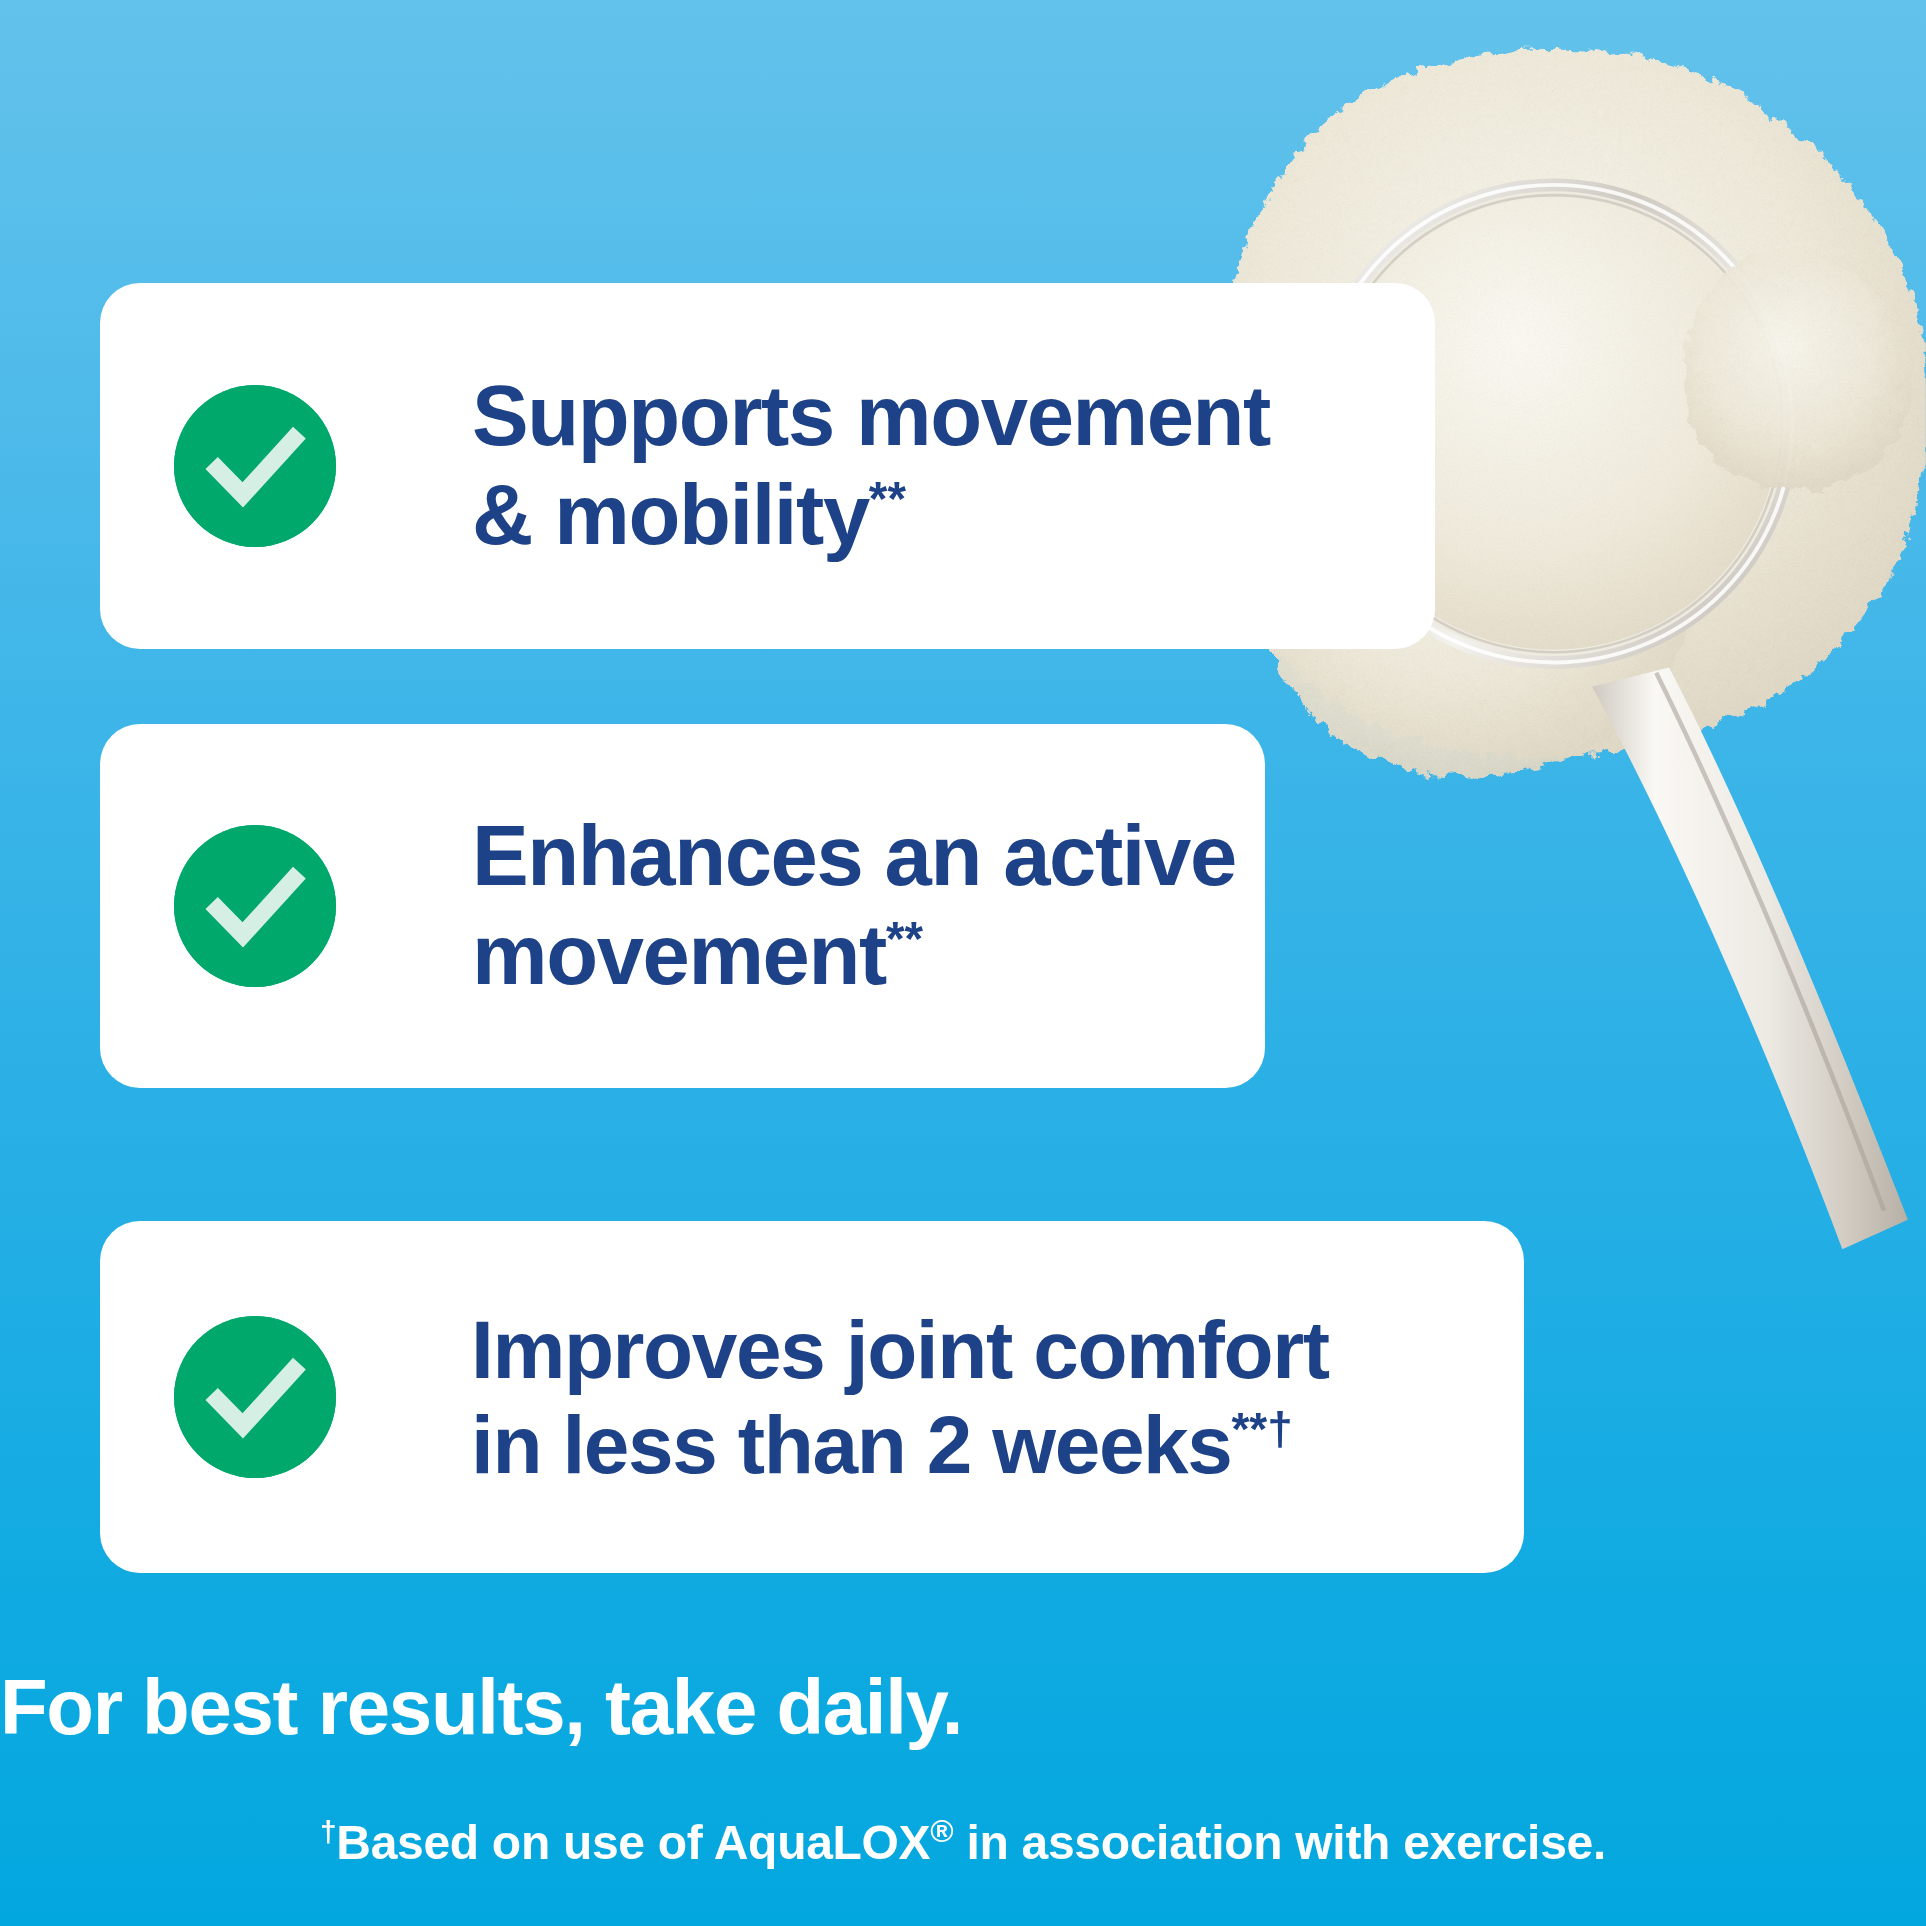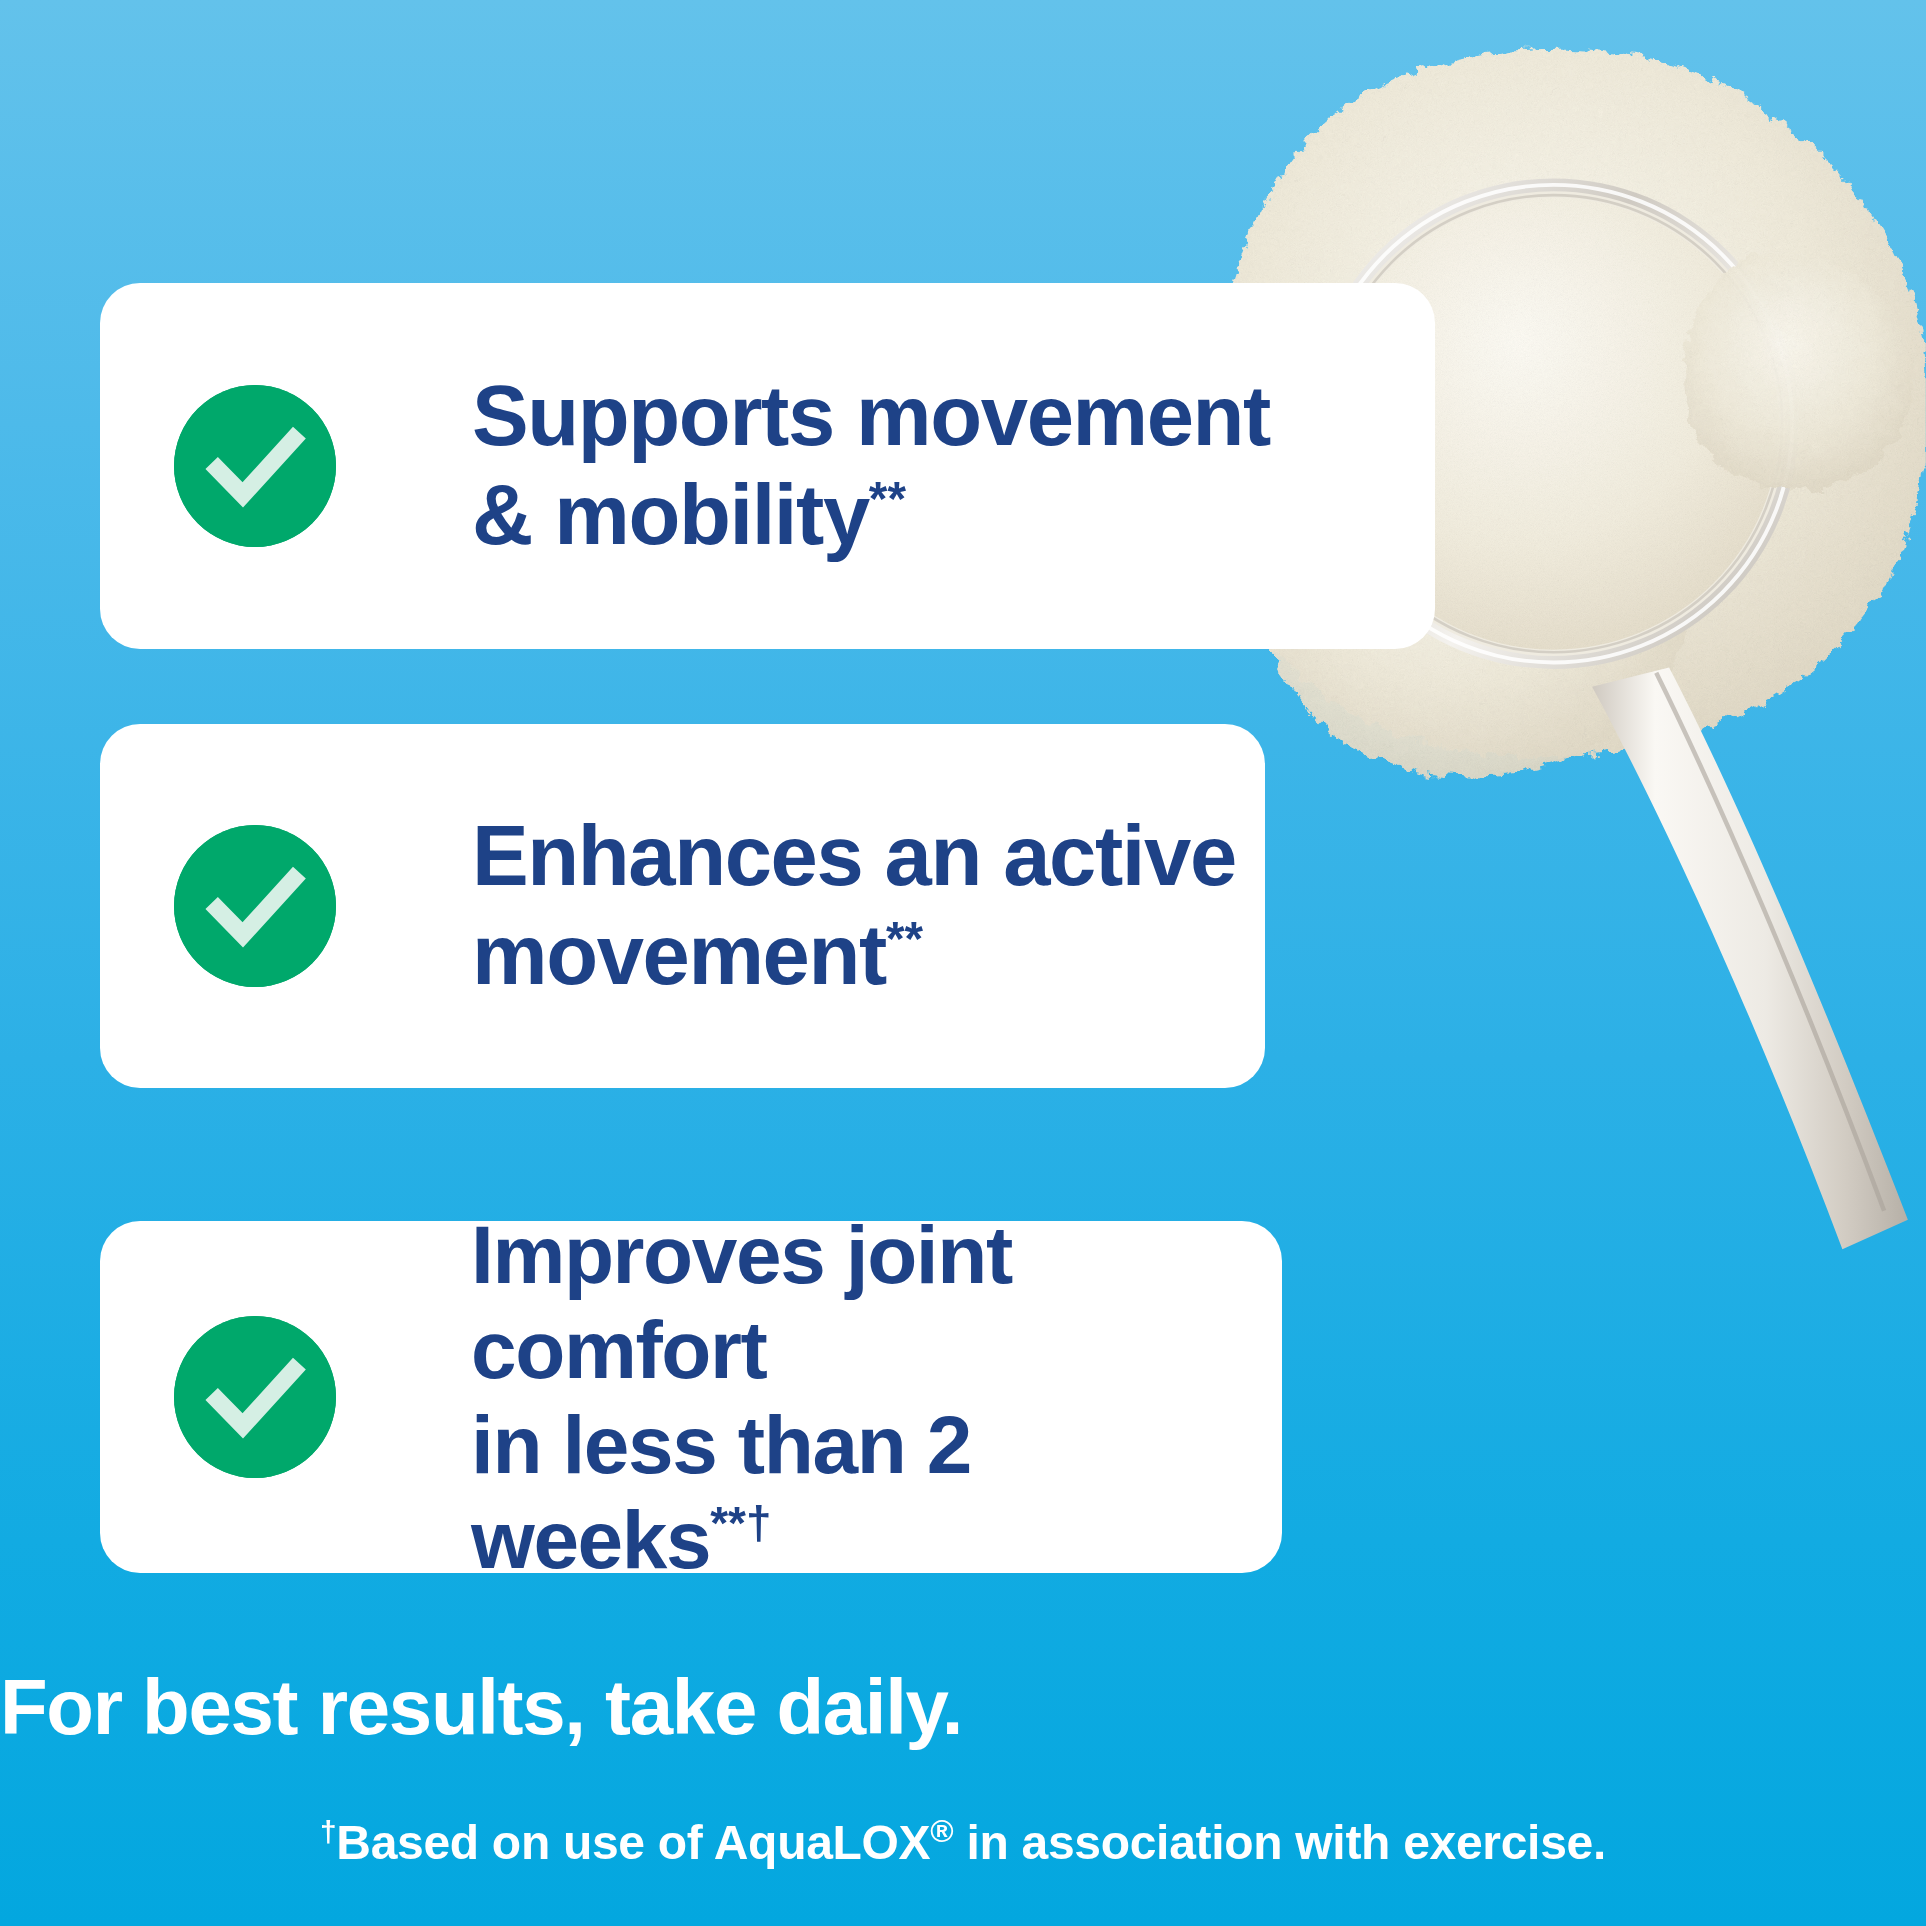--- a/index.html
+++ b/index.html
@@ -35,21 +35,21 @@
   .card {
     position: absolute;
     background: #FFFFFF;
     border-radius: 40px;
     display: flex;
     align-items: center;
     box-sizing: border-box;
   }
   #card-1 { left: 100px; top: 236px;  width: 1335px; height: 366px; margin-top: 47px; }
   #card-2 { left: 100px; top: 724px; width: 1165px; height: 364px; }
-  #card-3 { left: 100px; top: 1221px; width: 1182px; height: 352px; }
+  #card-3 { left: 100px; top: 1221px; width: 1424px; height: 352px; }
 
   .check-wrap {
     position: absolute;
     left: 74px;
     top: 50%;
     transform: translateY(-50%);
     width: 162px;
     height: 162px;
   }
   .check-circle {

